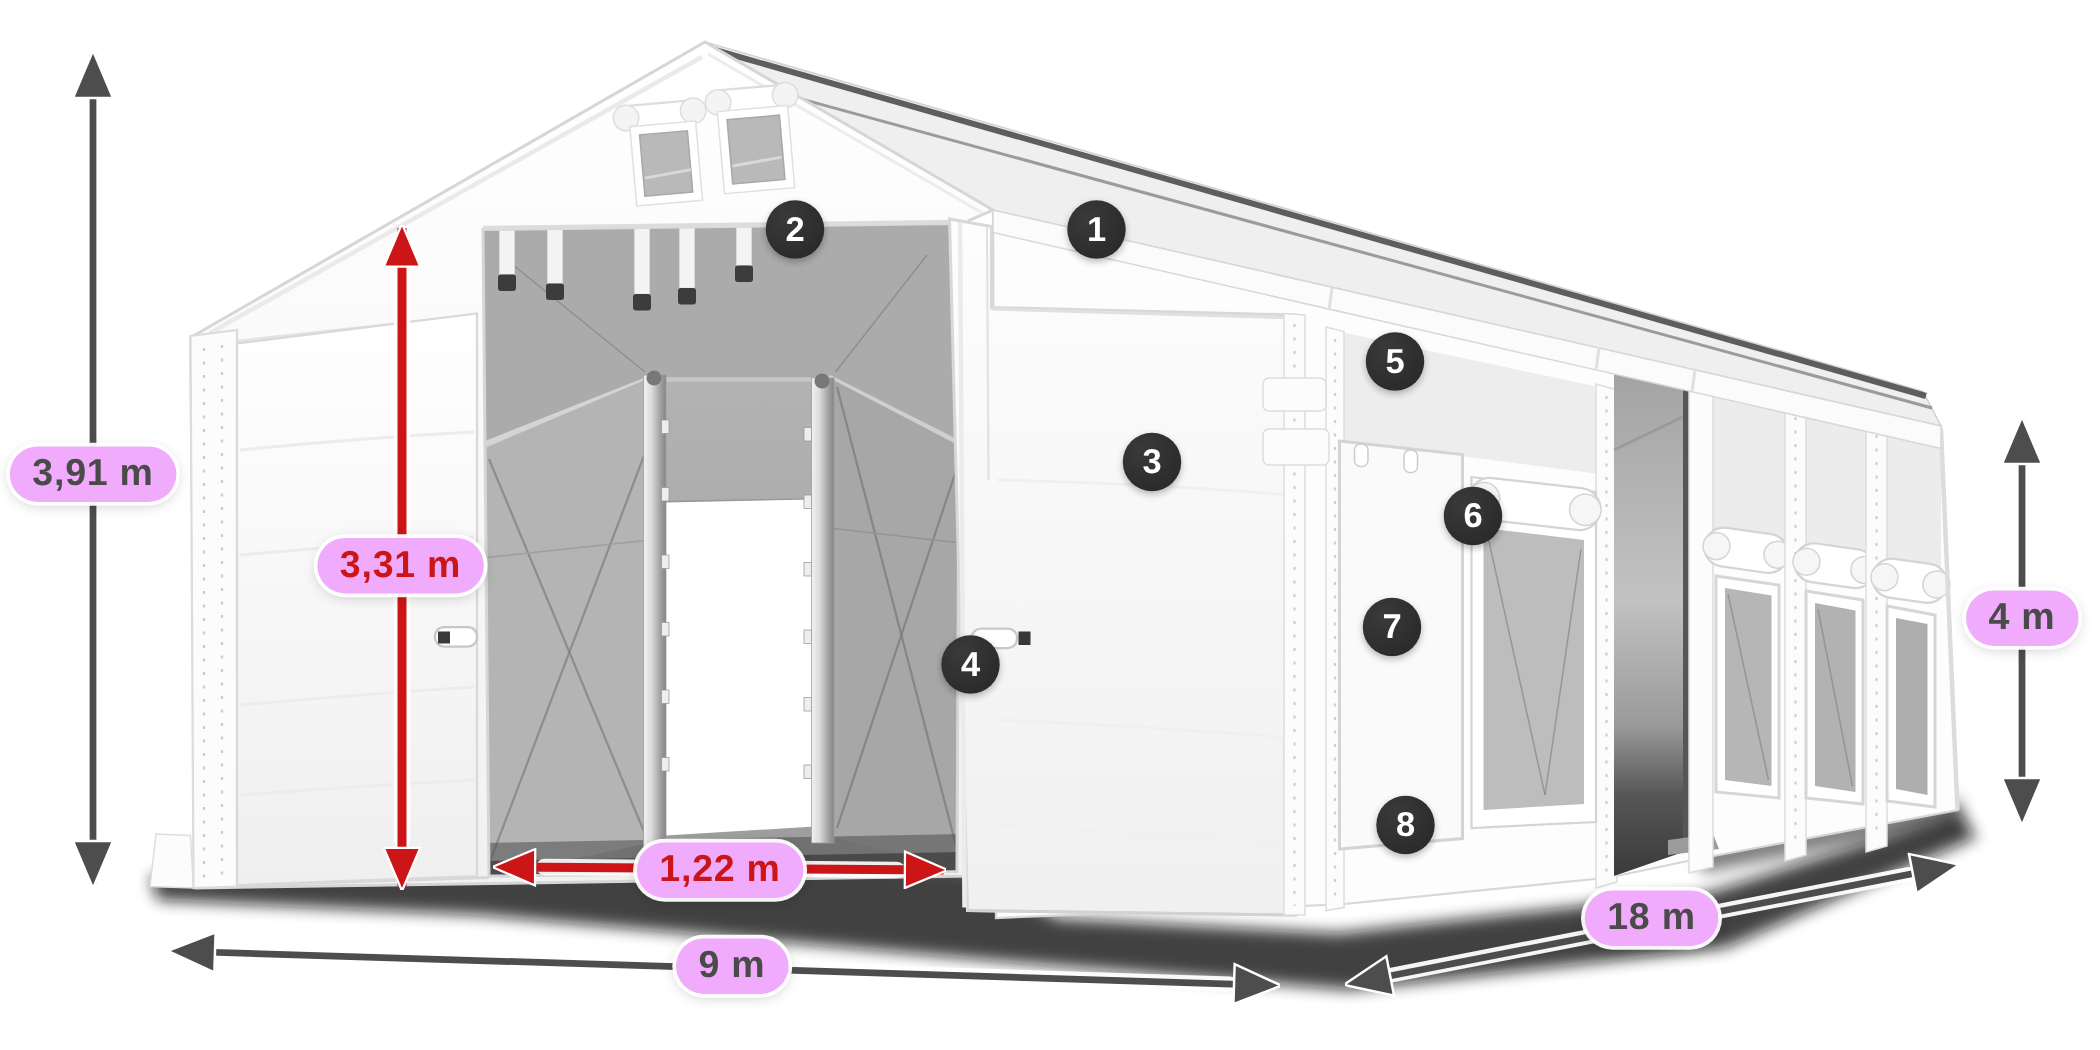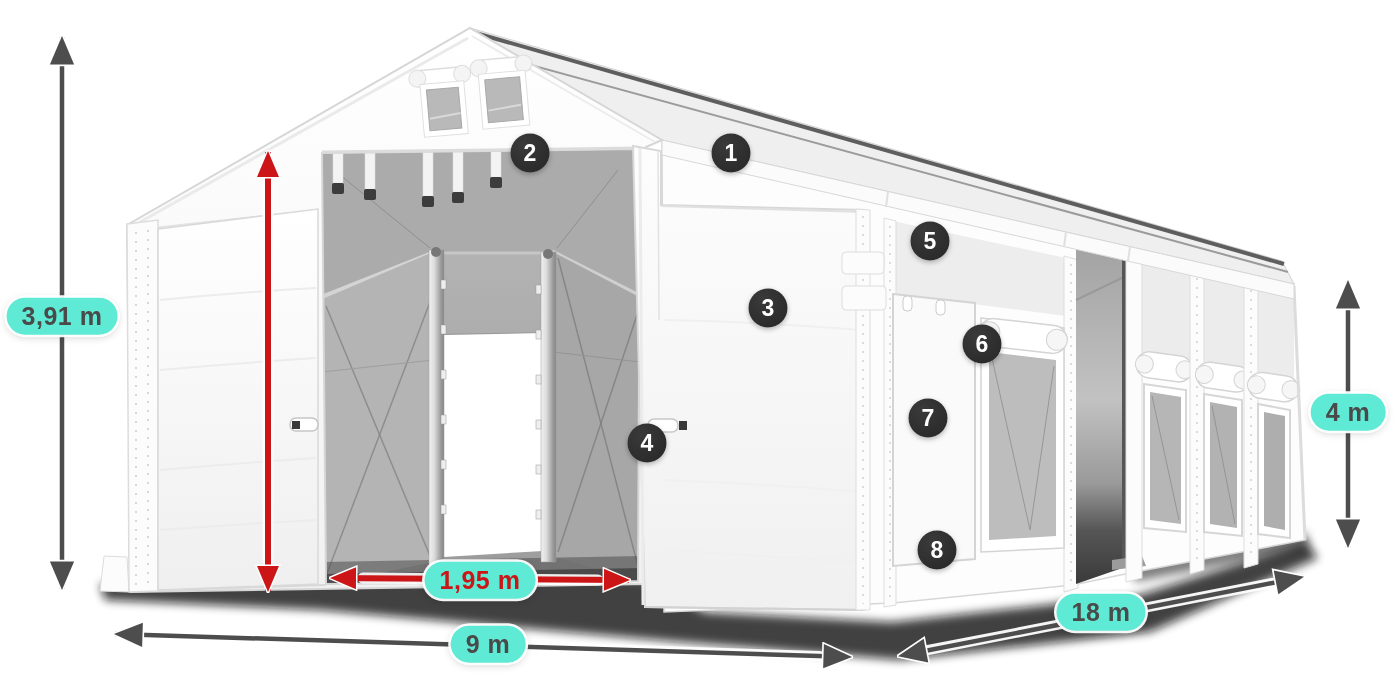--- a/index.html
+++ b/index.html
@@ -3,21 +3,21 @@
 <meta charset="utf-8">
 <style>
   html,body { margin:0; padding:0; background:#ffffff; }
   .stage {
     position:relative; width:1400px; height:700px; background:#ffffff;
     overflow:hidden; font-family:"Liberation Sans","DejaVu Sans",sans-serif;
   }
   .stage > svg { position:absolute; left:0; top:0; display:block; }
   .dim-label {
     position:absolute; transform:translate(-50%,-50%);
-    background:#5eead4; border-radius:26px; padding:4px 15px;
+    background:#f0abfc; border-radius:26px; padding:4px 15px;
     font-weight:700; font-size:25px; letter-spacing:.5px; white-space:nowrap;
     box-shadow:0 0 0 2.5px rgba(255,255,255,.95), 0 2px 9px rgba(0,0,0,.22);
     z-index:3; line-height:1.15;
   }
   .dim-dark { color:#4a4a4a; }
   .dim-red  { color:#cc1516; }
   .badge {
     position:absolute; transform:translate(-50%,-50%);
     width:39px; height:39px; border-radius:50%;
     background:radial-gradient(circle at 35% 30%, #3a3a3a, #262626);
@@ -305,21 +305,22 @@
         <line x1="268" y1="152" x2="268" y2="591" stroke="#cc1516" stroke-width="6" marker-start="url(#ahr)" marker-end="url(#ahr)"></line>
       </g>
       <g>
         <line x1="363" y1="578" x2="598" y2="580" stroke="#ffffff" stroke-width="11" stroke-linecap="round" opacity=".9"></line>
         <line x1="331" y1="578" x2="629" y2="580" stroke="#cc1516" stroke-width="6" marker-start="url(#ahr)" marker-end="url(#ahr)"></line>
       </g>
     </g>
   </svg>
 
   <div class="dim-label dim-dark" style="left:62px; top:316px">3,91 m</div>
-  <div class="dim-label dim-red" style="left:480px; top:580px">1,95 m</div>
+  <div class="dim-label dim-red" style="left:267px; top:377px">3,31 m</div>
+  <div class="dim-label dim-red" style="left:480px; top:580px">1,22 m</div>
   <div class="dim-label dim-dark" style="left:488px; top:644px">9 m</div>
   <div class="dim-label dim-dark" style="left:1101px; top:612px">18 m</div>
   <div class="dim-label dim-dark" style="left:1348px; top:412px">4 m</div>
 
   <div class="badge" style="left:731px; top:153px">1</div>
   <div class="badge" style="left:530px; top:153px">2</div>
   <div class="badge" style="left:768px; top:308px">3</div>
   <div class="badge" style="left:647px; top:443px">4</div>
   <div class="badge" style="left:930px; top:241px">5</div>
   <div class="badge" style="left:982px; top:344px">6</div>

